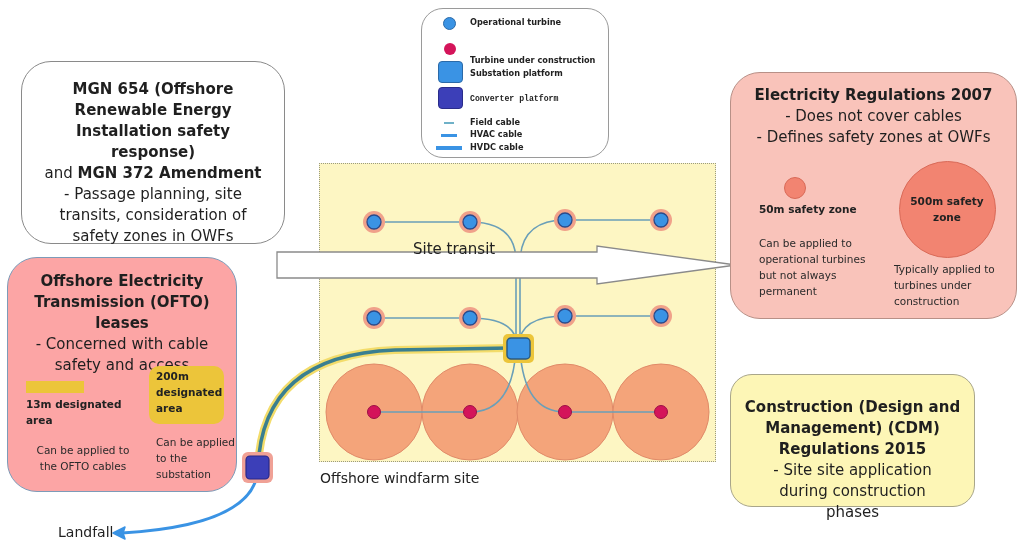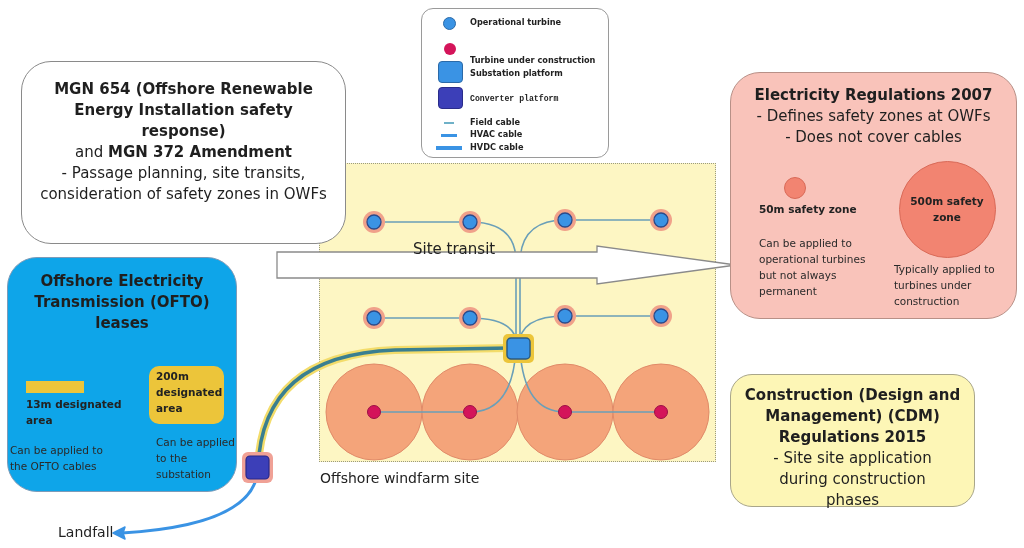--- a/index.html
+++ b/index.html
@@ -6,42 +6,42 @@
   body {
     width: 1024px; height: 548px; position: relative; overflow: hidden;
     background: #ffffff; font-family: "DejaVu Sans", sans-serif; color: #1f1f1f;
   }
   .box {
     position: absolute; box-sizing: border-box; border-radius: 30px;
     border: 1.5px solid #8a8a8a; text-align: center;
   }
   .b { font-weight: bold; }
   #legend {
-    left: 421px; top: 8px; width: 188px; height: 150px; border-radius: 12px;
+    left: 421px; top: 8px; width: 188px; height: 150px; border-radius: 22px;
     background: #fff; border-color: #9a9a9a;
   }
   .leg-item { position: absolute; left: 48px; font-size: 8.2px; font-weight: bold; color: #222; white-space: nowrap; }
   .leg-sym { position: absolute; box-sizing: border-box; }
   #mgn {
-    left: 21px; top: 61px; width: 325px; height: 183px; background: #fff;
+    left: 21px; top: 61px; width: 264px; height: 183px; background: #fff;
     font-size: 15px; line-height: 21px; padding-top: 17px;
   }
   #ofto {
-    left: 7px; top: 257px; width: 230px; height: 235px; background: #0ea5e9;
+    left: 7px; top: 257px; width: 230px; height: 235px; background: #fca5a5;
     border-color: #7d9bb8; font-size: 15px; line-height: 21px; padding-top: 13px;
   }
   .small { position: absolute; font-size: 10.5px; line-height: 16px; text-align: left; color: #2a2a2a; }
   .smallb { position: absolute; font-size: 10.5px; line-height: 16px; text-align: left; font-weight: bold; color: #222; }
   #elec {
     left: 730px; top: 72px; width: 287px; height: 247px; background: #f9c3ba;
     border-color: #b89087; font-size: 15px; line-height: 21px; padding-top: 12px;
   }
   #cdm {
     left: 730px; top: 374px; width: 245px; height: 133px; background: #fdf6b6;
-    border-color: #a9a68a; font-size: 15px; line-height: 21px; padding-top: 10px; border-radius: 22px;
+    border-color: #a9a68a; font-size: 15px; line-height: 21px; padding-top: 22px; border-radius: 22px;
   }
   #site-area {
     position: absolute; left: 319px; top: 163px; width: 397px; height: 299px;
     background: #fdf6c3; border: 1px dotted #9a9a80; box-sizing: border-box;
   }
   #diagram { position: absolute; left: 0; top: 0; width: 1024px; height: 548px; }
   .lbl { position: absolute; font-size: 15px; color: #222; white-space: nowrap; }
 </style>
 </head>
 <body>
@@ -152,34 +152,35 @@
 </div>
 
 <div class="box" id="mgn">
   <div class="b" style="padding:0 18px;">MGN 654 (Offshore Renewable Energy Installation safety response)</div>
   <div><span>and </span><span class="b">MGN 372 Amendment</span></div>
   <div style="padding:0 16px;">- Passage planning, site transits, consideration of safety zones in OWFs</div>
 </div>
 
 <div class="box" id="ofto">
   <div class="b" style="padding:0 4px;">Offshore Electricity Transmission (OFTO) leases</div>
+  <div style="padding:0 8px;">- Concerned with cable safety and access</div>
 
   <div style="position:absolute; left:18px; top:123px; width:58px; height:12px; background:#ecc53a;"></div>
   <div class="smallb" style="left:18px; top:138px; width:120px;">13m designated area</div>
-  <div class="small" style="left:2px; top:184px; width:110px;">Can be applied to the OFTO cables</div>
+  <div class="small" style="left:20px; top:184px; width:110px;text-align:center;">Can be applied to the OFTO cables</div>
 
   <div style="position:absolute; left:141px; top:108px; width:75px; height:58px; border-radius:10px; background:#ecc53a;"></div>
   <div class="smallb" style="left:148px; top:110px; width:70px;">200m designated area</div>
   <div class="small" style="left:148px; top:176px; width:84px;">Can be applied to the substation</div>
 </div>
 
 <div class="box" id="elec">
   <div class="b">Electricity Regulations 2007</div>
+  <div>- Does not cover cables</div>
   <div>- Defines safety zones at OWFs</div>
-  <div>- Does not cover cables</div>
 
   <div style="position:absolute; left:53px; top:104px; width:22px; height:22px; border-radius:50%; background:#f28471; border:1px solid #d96a58; box-sizing:border-box;"></div>
   <div class="smallb" style="left:28px; top:128px; width:120px;">50m safety zone</div>
   <div class="small" style="left:28px; top:162px; width:115px;">Can be applied to operational turbines but not always permanent</div>
 
   <div style="position:absolute; left:168px; top:88px; width:97px; height:97px; border-radius:50%; background:#f28471; border:1px solid #d96a58; box-sizing:border-box;"></div>
   <div class="smallb" style="left:178px; top:120px; width:76px; text-align:center;">500m safety zone</div>
   <div class="small" style="left:163px; top:188px; width:112px;">Typically applied to turbines under construction</div>
 </div>
 

